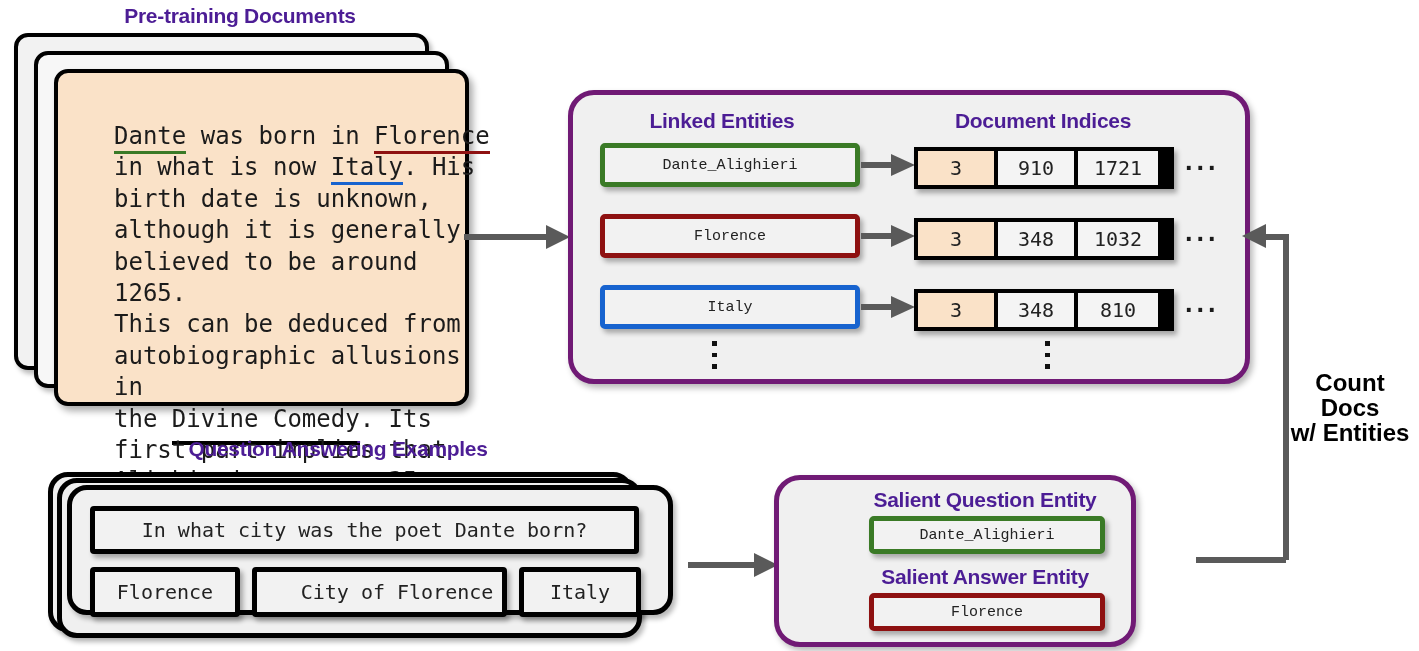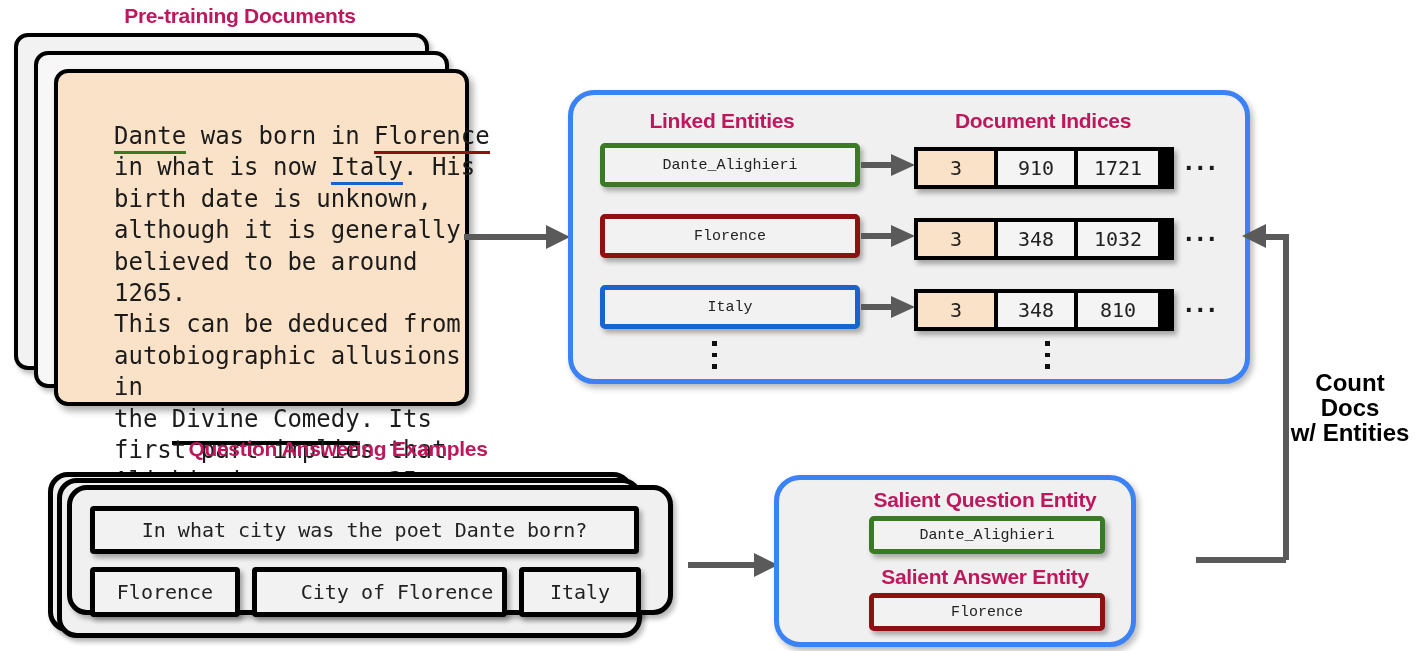--- a/index.html
+++ b/index.html
@@ -7,21 +7,21 @@
     width:1419px;height:651px;position:relative;overflow:hidden;
     font-family:"Liberation Sans",sans-serif;
     -webkit-font-smoothing:antialiased;
   }
   .stage{position:absolute;inset:0;}
 
   
   .abs{position:absolute;}
   .hdr{
     font-family:"Liberation Sans",sans-serif;
-    font-weight:bold;font-size:21px;color:#be185d;
+    font-weight:bold;font-size:21px;color:#4c1d95;
     text-align:center;letter-spacing:-0.3px;white-space:nowrap;
   }
 
   
   #doc-stack{left:14px;top:33px;width:455px;height:375px;}
   .doc-card{
     position:absolute;border:4px solid #000;border-radius:14px;
     box-sizing:border-box;
   }
   .doc-back2{left:0px;  top:0px;   width:415px;height:337px;background:#f2f2f2;
@@ -36,21 +36,21 @@
     font-size:24px;line-height:31.4px;color:#1b1b1b;
     white-space:pre-wrap;word-break:normal;letter-spacing:0px;
   }
   .u-green{border-bottom:3.5px solid #3a7a26;padding-bottom:1px;}
   .u-red  {border-bottom:3.5px solid #8e1111;padding-bottom:1px;}
   .u-blue {border-bottom:3.5px solid #1763cf;padding-bottom:1px;}
   .u-black{border-bottom:4px solid #000000;padding-bottom:8px;margin-top:33px;}
 
   
   .panel{
-    position:absolute;background:#f0f0f0;border:5px solid #3b82f6;
+    position:absolute;background:#f0f0f0;border:5px solid #701a75;
     border-radius:26px;box-sizing:border-box;
     box-shadow:3px 4px 6px rgba(0,0,0,.28);
   }
   #entity-panel{left:568px;top:90px;width:682px;height:294px;}
   #salient-panel{left:774px;top:475px;width:362px;height:172px;padding-left:6px;}
 
   
   .chip{
     position:absolute;background:#f2f2f2;box-sizing:border-box;
     border-radius:5px;display:flex;align-items:center;justify-content:center;

